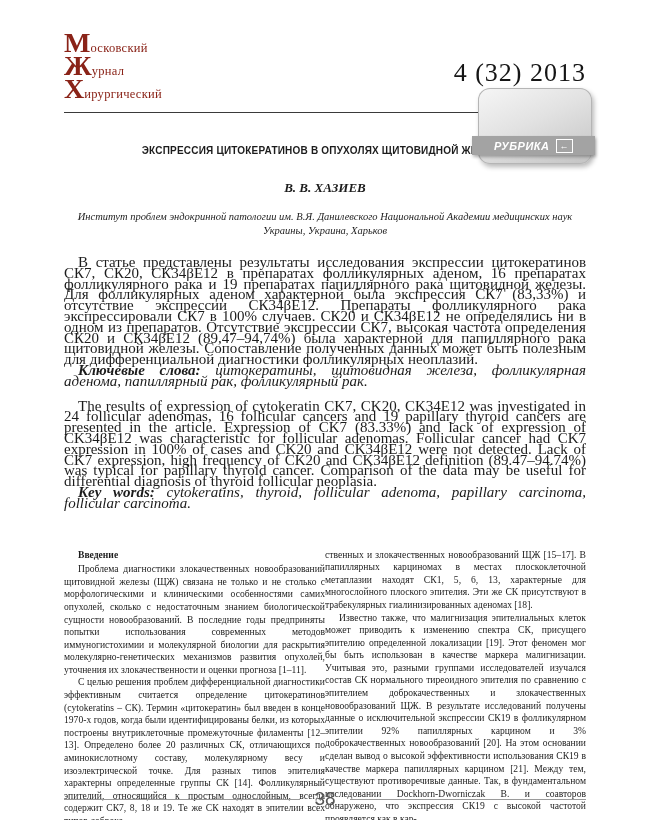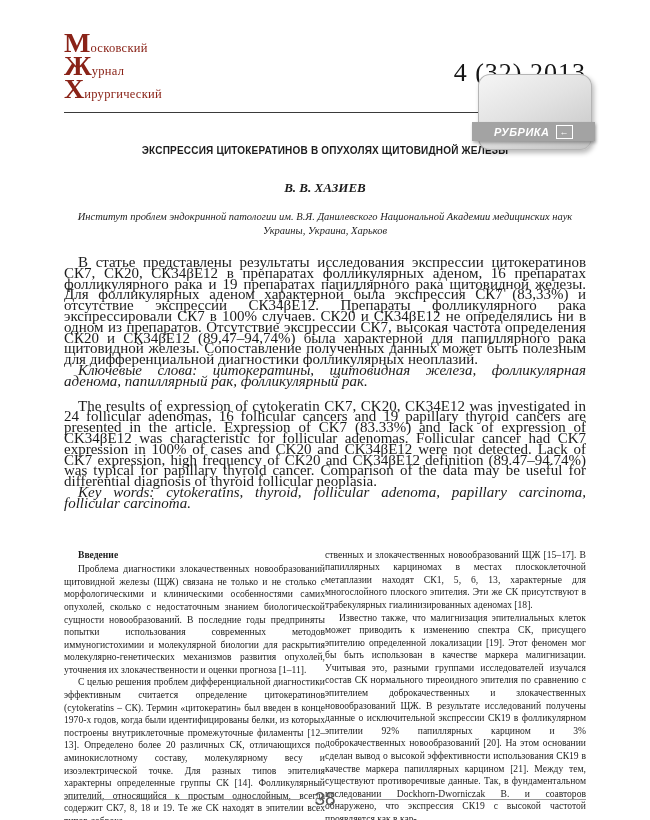--- a/index.html
+++ b/index.html
@@ -24,21 +24,21 @@
   .issue { font-size:26px; letter-spacing:1px; padding-top:8px; color:#151515; }
 
   
   .top-rule { border-top:1.3px solid #3a3a3a; margin-top:9px; }
   .section-title {
     margin-top:11px;
     font-style:italic; font-weight:bold;
     font-size:12.5px; letter-spacing:0.2px;
     max-width:400px;
   }
-  .rubric { position:absolute; top:74px; right:58px; width:114px; height:76px; }
+  .rubric { position:absolute; top:88px; right:58px; width:114px; height:76px; }
   .rubric-key {
     position:absolute; inset:0;
     background:linear-gradient(155deg,#f6f6f6 0%,#e2e2e2 45%,#c3c3c3 100%);
     border-radius:12px;
     box-shadow:inset 0 0 0 1px #b5b5b5, 2px 3px 5px rgba(0,0,0,0.28);
   }
   .rubric-band {
     position:absolute; left:-6px; right:-3px; bottom:9px; height:19px;
     background:#a3a3a3;
     display:flex; align-items:center; justify-content:center; gap:6px;
@@ -57,21 +57,21 @@
     font-family:"Liberation Sans", sans-serif;
     font-weight:bold; font-size:10px; letter-spacing:0.2px;
   }
   .author { text-align:center; margin-top:24px; font-weight:bold; font-style:italic; font-size:13px; }
   .affiliation { text-align:center; margin-top:14px; font-style:italic; font-size:10.5px; line-height:13.5px; }
 
   
   .abstract { margin-top:20px; font-size:15px; line-height:10.8px; text-align:justify; }
   .abstract-en { margin-top:14px; }
   .abstract p { text-indent:14px; }
-  .kw-label { font-weight:normal; font-style:italic; }
+  .kw-label { font-weight:bold; font-style:italic; }
   .kw-text { font-style:italic; }
 
   
   .body-cols { display:flex; margin-top:40px; }
   .col { flex:1; font-size:9.6px; line-height:12.6px; text-align:justify; }
   .intro-heading { font-weight:bold; text-indent:14px; margin-bottom:2px; }
   .col p { text-indent:14px; }
   .col p.no-indent { text-indent:0; }
 
   

